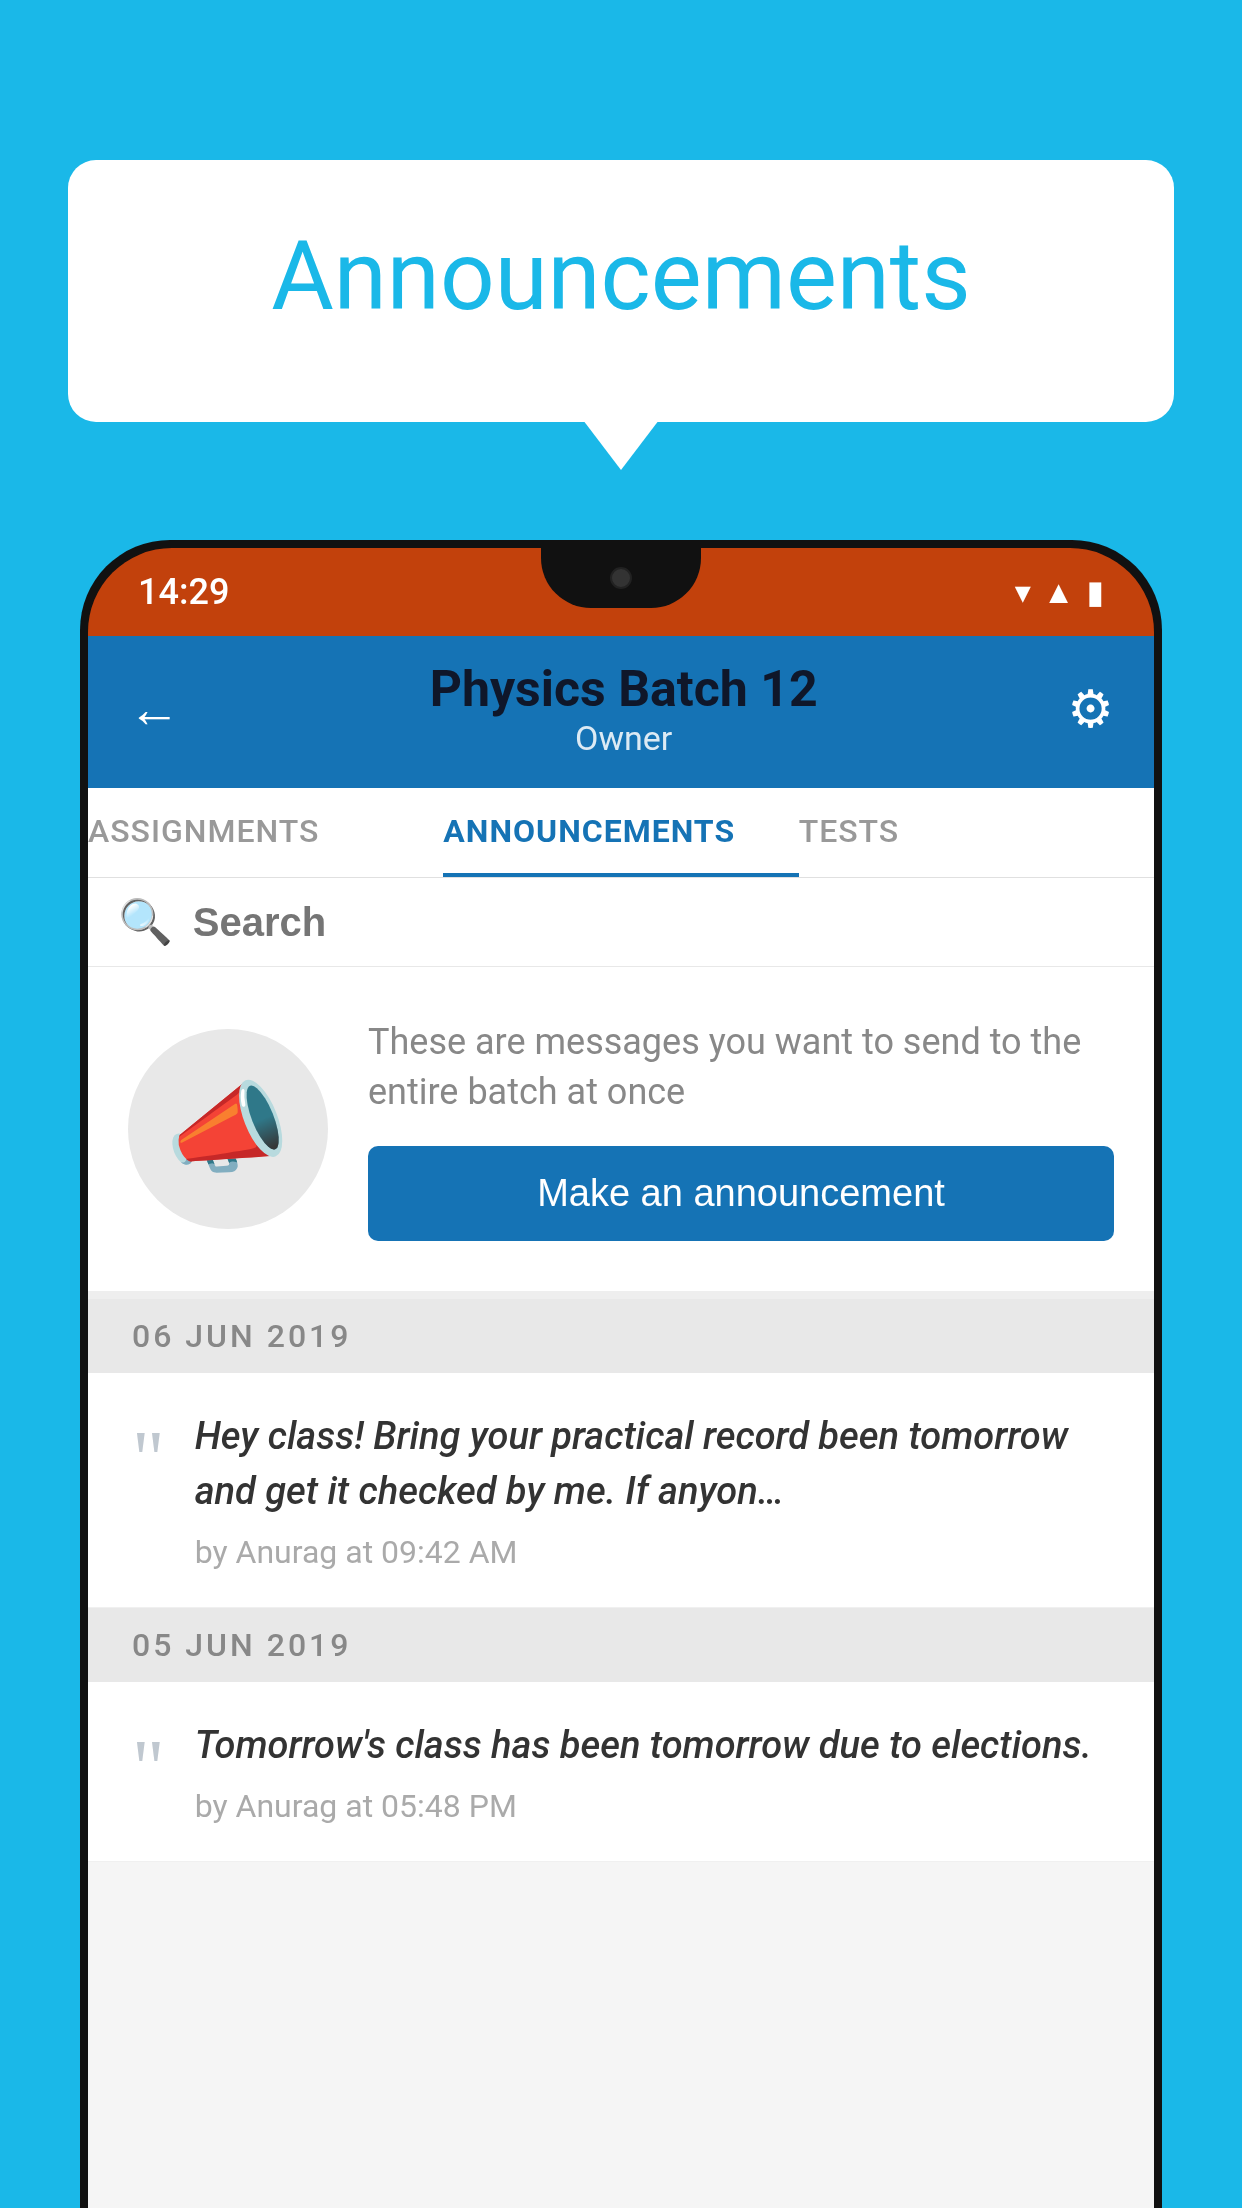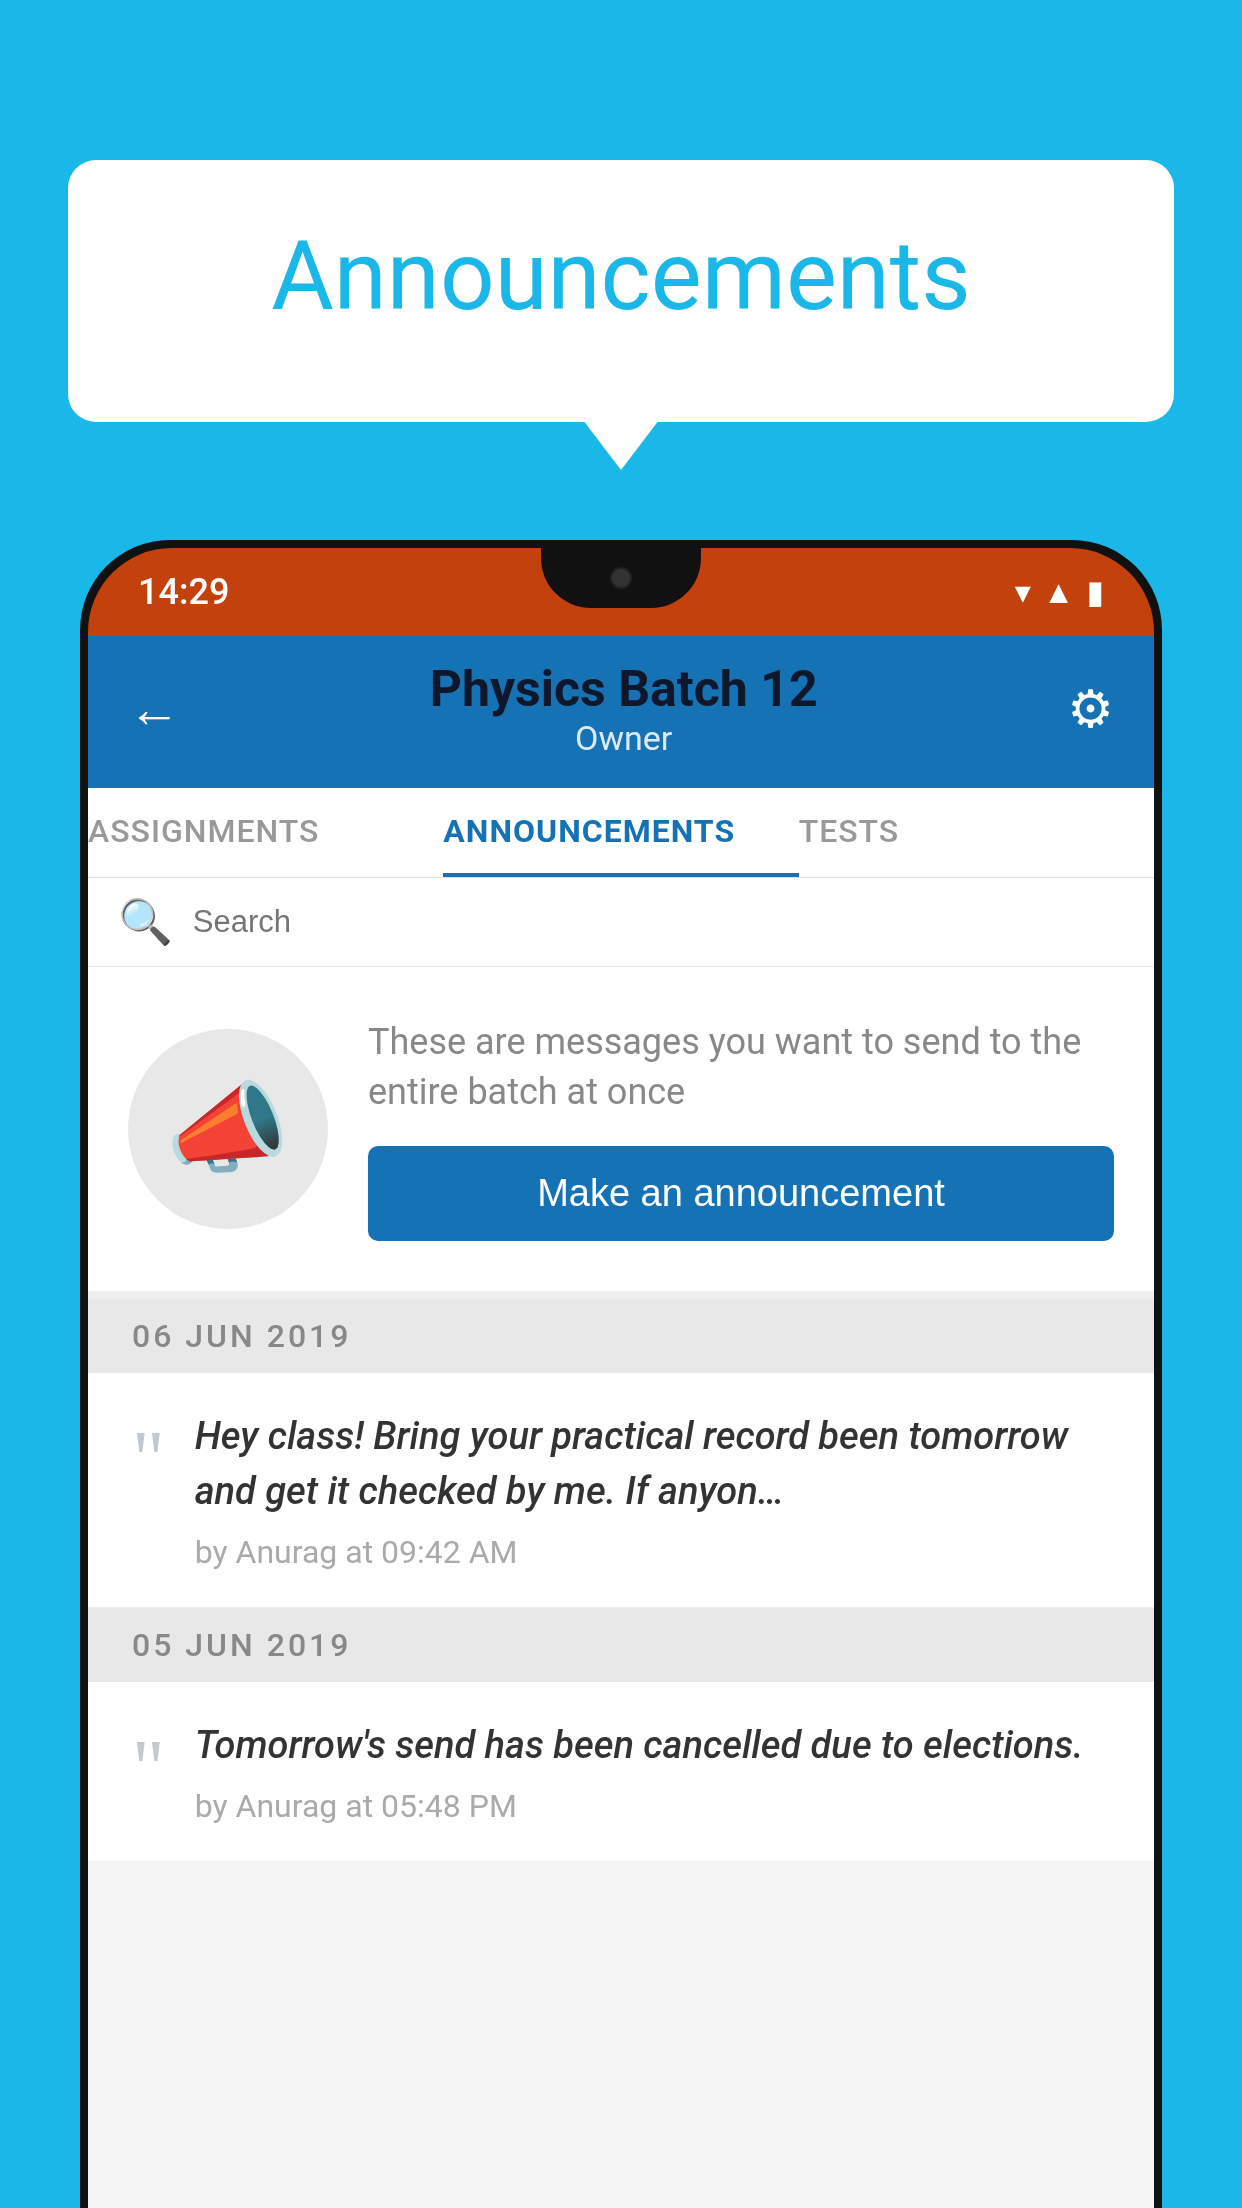--- a/index.html
+++ b/index.html
@@ -206,24 +206,25 @@
       padding: 18px 30px;
       display: flex;
       align-items: center;
       gap: 20px;
       border-bottom: 1px solid #e8e8e8;
     }
 
     .search-input-field {
       border: none;
       outline: none;
-      font-size: 31px;
+      font-size: 40px;
       color: #c2410c;
       width: 100%;
       background: transparent;
+      font-weight: bold;
     }
 
     .search-magnify {
       color: #aaa;
       font-size: 44px;
     }
 
     
     .promo-block {
       background: white;
@@ -396,20 +397,20 @@
         </div>
       </div>
 
       <div class="date-divider">
         <span class="date-label">05  JUN  2019</span>
       </div>
 
       <div class="announcement-item">
         <div class="quote-icon">"</div>
         <div class="announcement-text-block">
-          <div class="announcement-message">Tomorrow's send has been cancelled due to elections.</div>
+          <div class="announcement-message">Tomorrow's class has been tomorrow due to elections.</div>
           <div class="announcement-meta">by Anurag at 05:48 PM</div>
         </div>
       </div>
 
     </div>
   </div>
 </div>
 
 </body></html>

